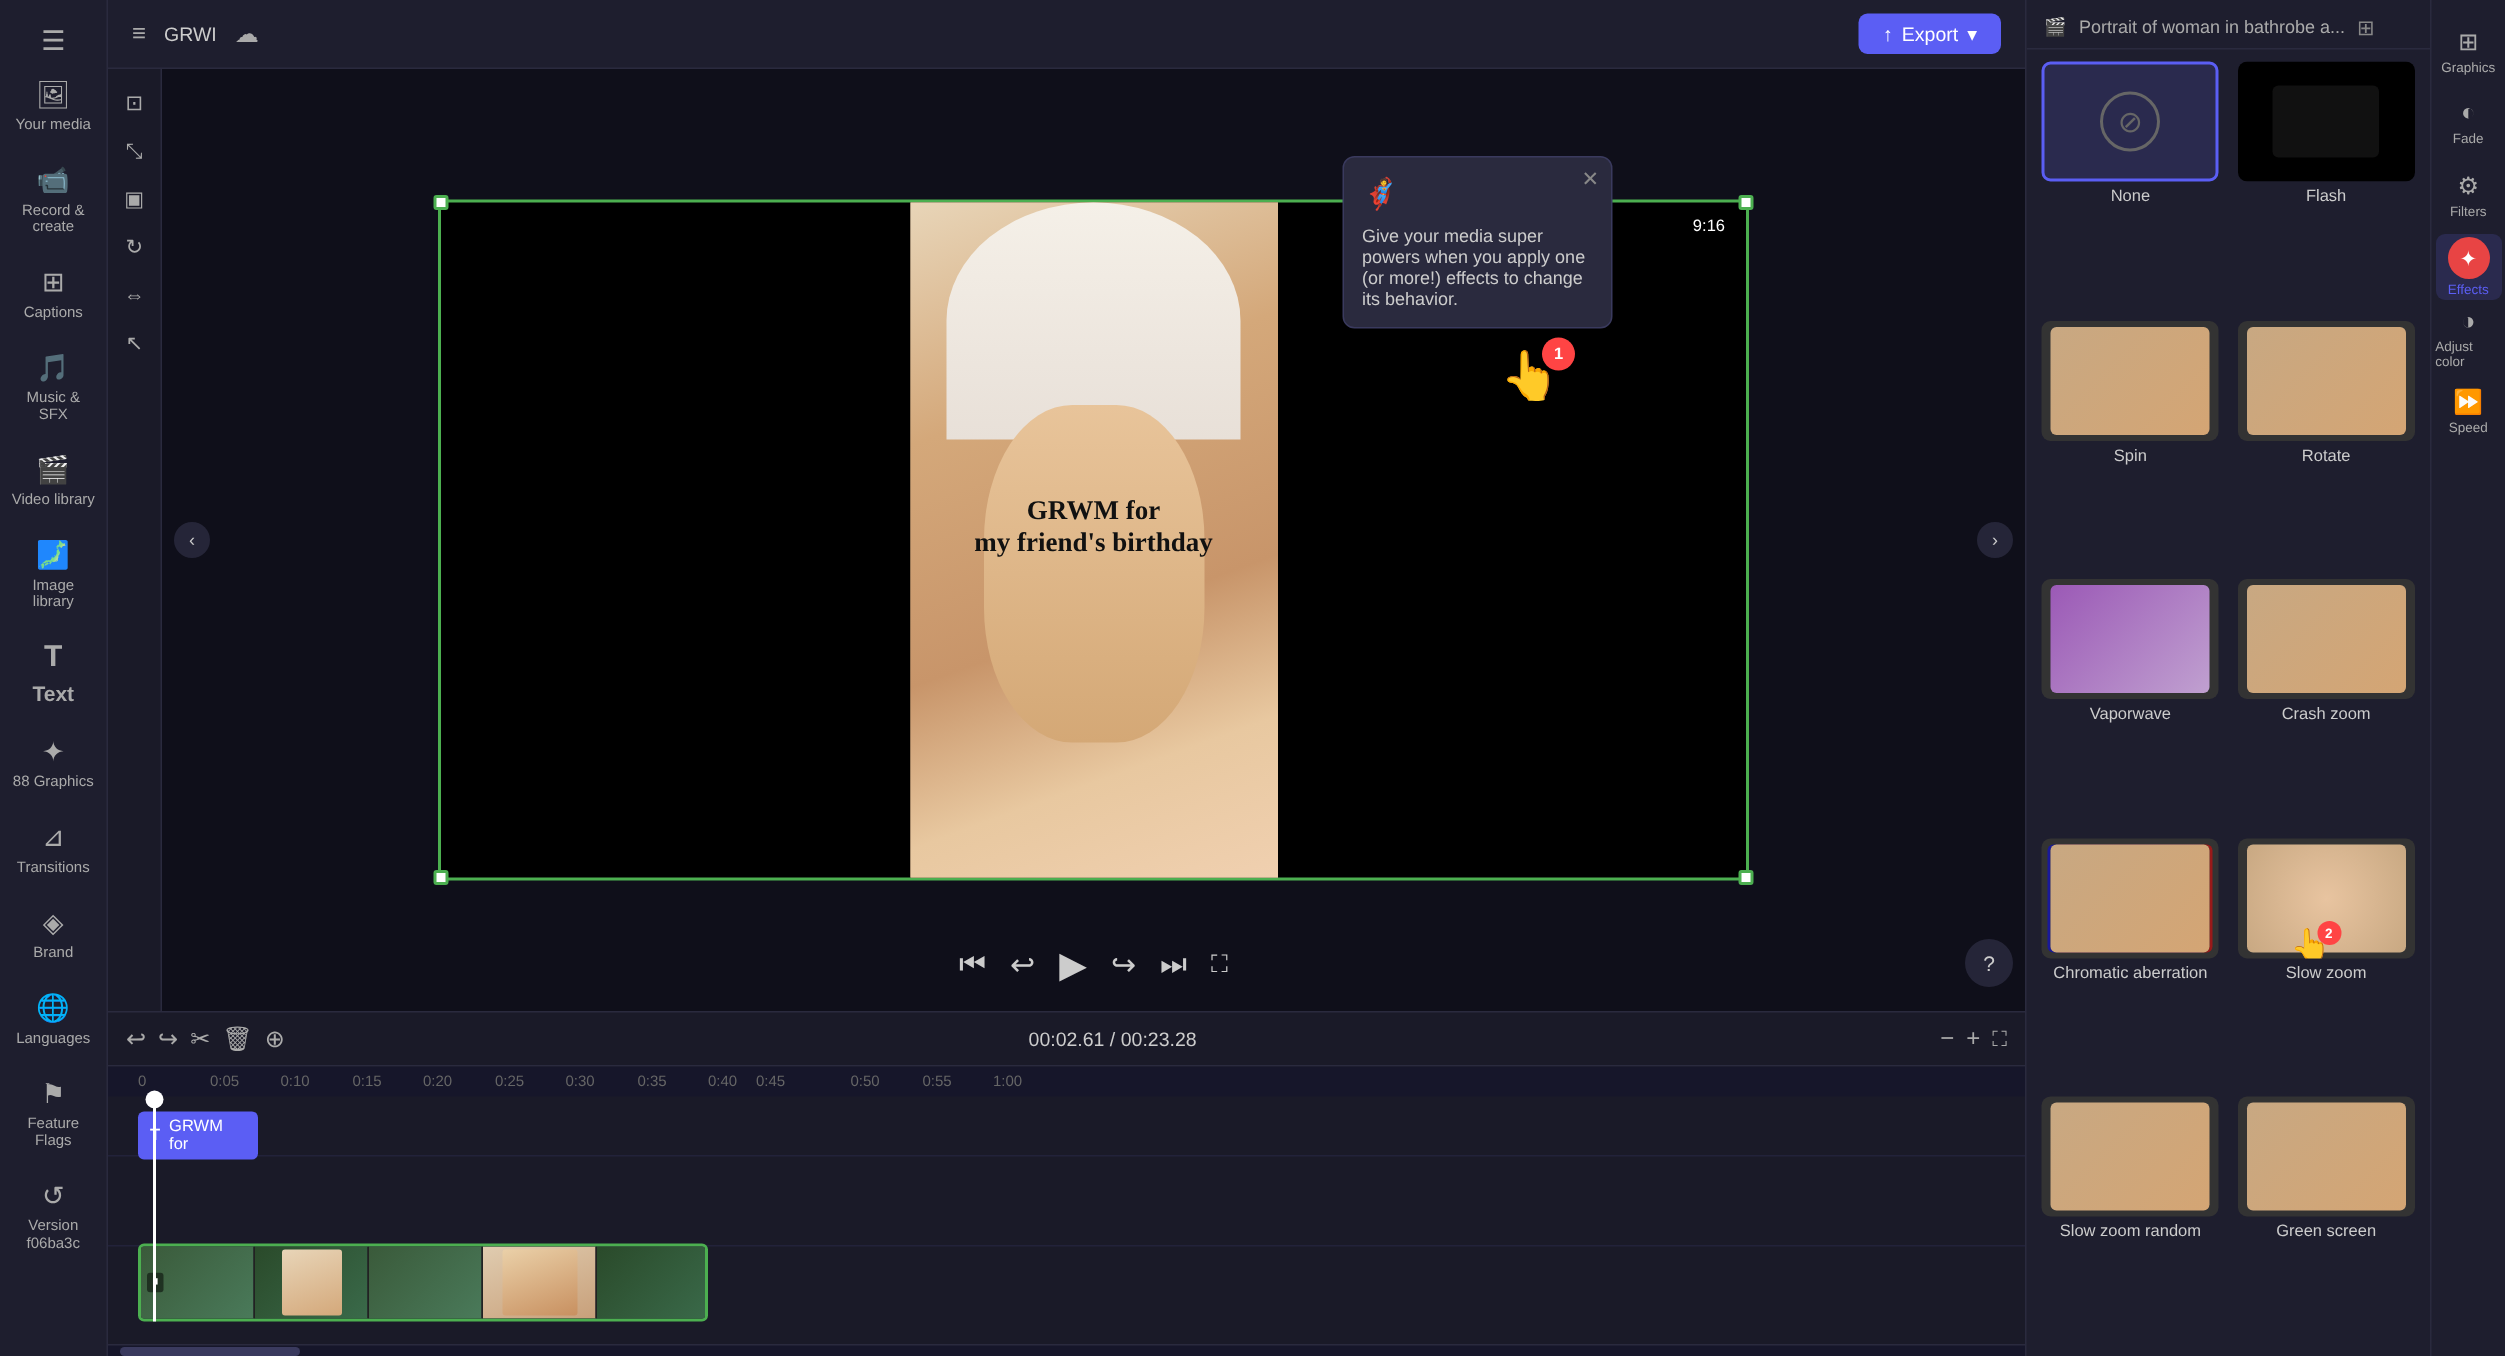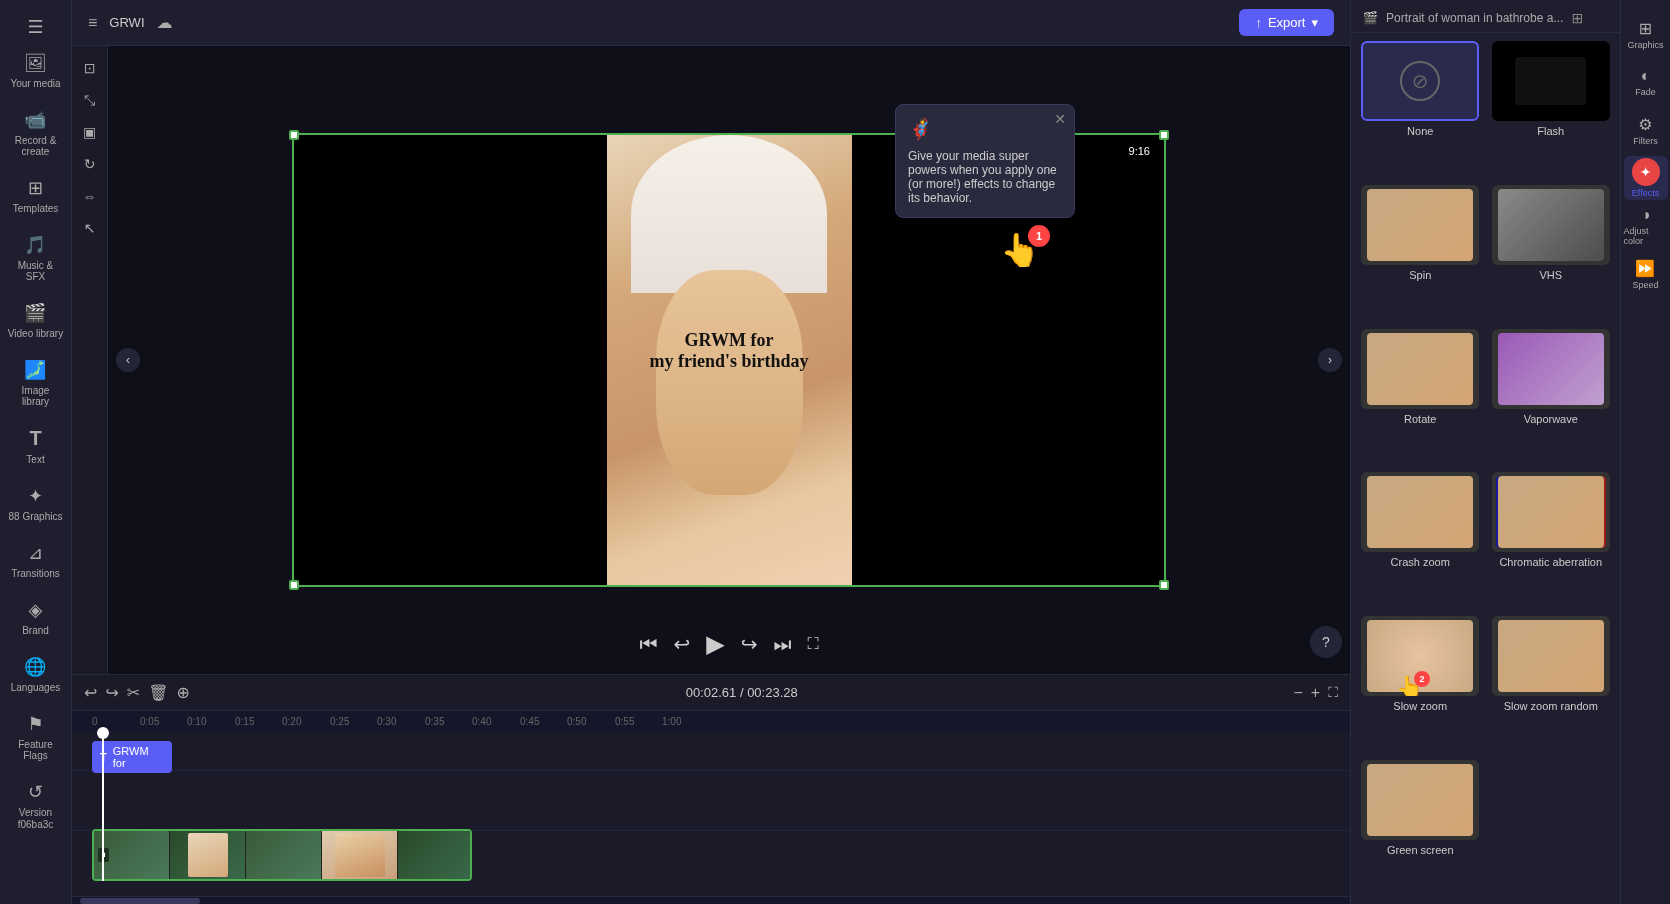--- a/index.html
+++ b/index.html
@@ -542,37 +542,37 @@
   <div class="sidebar-item">
     <span class="icon">🖼</span>
     <span style="font-size:10px;">Your media</span>
   </div>
   <div class="sidebar-item">
     <span class="icon">📹</span>
     <span style="font-size:10px; text-align:center;">Record &amp;<br>create</span>
   </div>
   <div class="sidebar-item">
     <span class="icon">⊞</span>
-    <span style="font-size:10px;">Templates</span>
+    <span style="font-size:10px;">Captions</span>
   </div>
   <div class="sidebar-item">
     <span class="icon">🎵</span>
     <span style="font-size:10px;">Music &amp; SFX</span>
   </div>
   <div class="sidebar-item">
     <span class="icon">🎬</span>
     <span style="font-size:10px;">Video library</span>
   </div>
   <div class="sidebar-item">
     <span class="icon">🗾</span>
     <span style="font-size:10px;">Image library</span>
   </div>
   <div class="sidebar-item">
     <span class="icon" style="font-weight:bold; font-size:20px;">T</span>
-    <span style="font-size:10px;">Text</span>
+    <span style="font-size:14px;font-weight:bold;">Text</span>
   </div>
   <div class="sidebar-item">
     <span class="icon">✦</span>
     <span style="font-size:10px;">88 Graphics</span>
   </div>
   <div class="sidebar-item">
     <span class="icon">⊿</span>
     <span style="font-size:10px;">Transitions</span>
   </div>
   <div class="sidebar-item">
@@ -702,21 +702,21 @@
           <div class="timeline-ruler">
             <div class="ruler-mark" style="left:20px;">0</div>
             <div class="ruler-mark" style="left:68px;">0:05</div>
             <div class="ruler-mark" style="left:115px;">0:10</div>
             <div class="ruler-mark" style="left:163px;">0:15</div>
             <div class="ruler-mark" style="left:210px;">0:20</div>
             <div class="ruler-mark" style="left:258px;">0:25</div>
             <div class="ruler-mark" style="left:305px;">0:30</div>
             <div class="ruler-mark" style="left:353px;">0:35</div>
             <div class="ruler-mark" style="left:400px;">0:40</div>
-            <div class="ruler-mark" style="left:448px;">0:45</div>
+            <div class="ruler-mark" style="left:432px;">0:45</div>
             <div class="ruler-mark" style="left:495px;">0:50</div>
             <div class="ruler-mark" style="left:543px;">0:55</div>
             <div class="ruler-mark" style="left:590px;">1:00</div>
           </div>
 
           <div class="timeline-tracks">
 
             <div class="playhead" style="left:30px;">
               <div class="playhead-head"></div>
             </div>
@@ -785,26 +785,20 @@
       <span class="effect-label">Flash</span>
     </div>
 
     <div class="effect-item">
       <div class="effect-thumb">
         <div class="effect-face"></div>
       </div>
       <span class="effect-label">Spin</span>
     </div>
 
-    <div class="effect-item">
-      <div class="effect-thumb">
-        <div class="effect-face effect-face-vhs" style="filter:grayscale(0.5) contrast(1.2);"></div>
-      </div>
-      <span class="effect-label">VHS</span>
-    </div>
 
     <div class="effect-item">
       <div class="effect-thumb">
         <div class="effect-face effect-face-rotate"></div>
       </div>
       <span class="effect-label">Rotate</span>
     </div>
 
     <div class="effect-item">
       <div class="effect-thumb">

